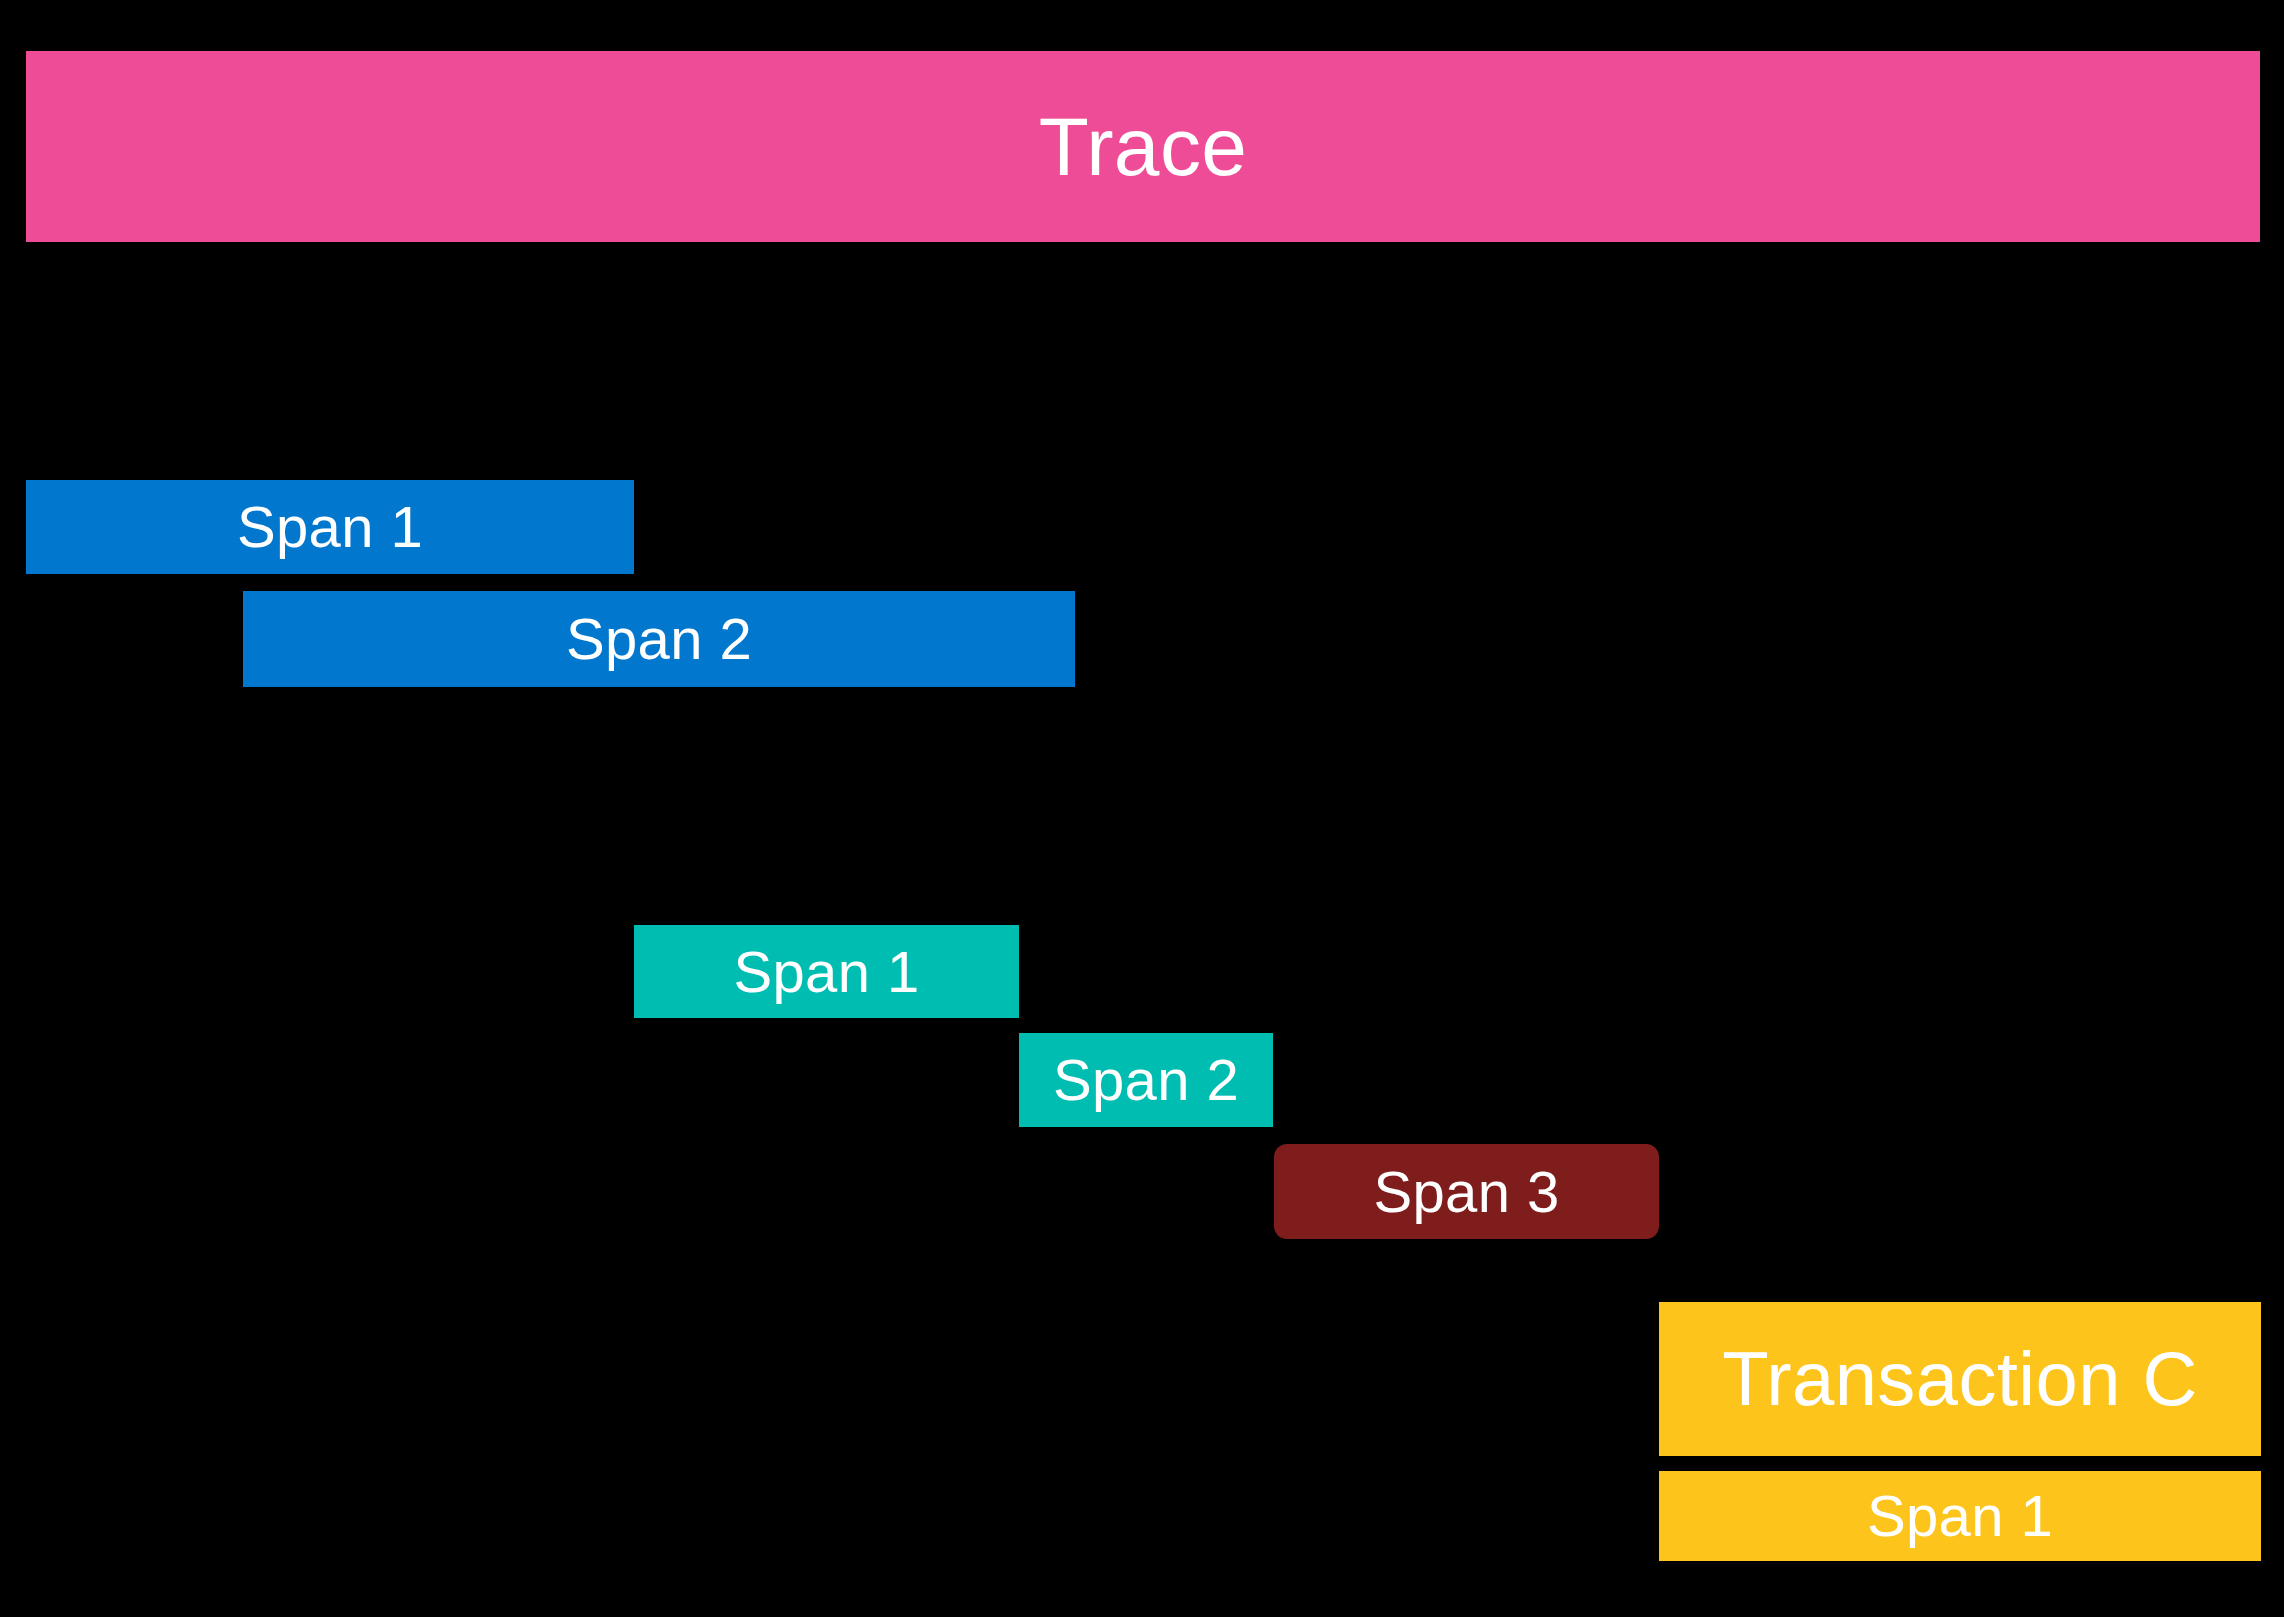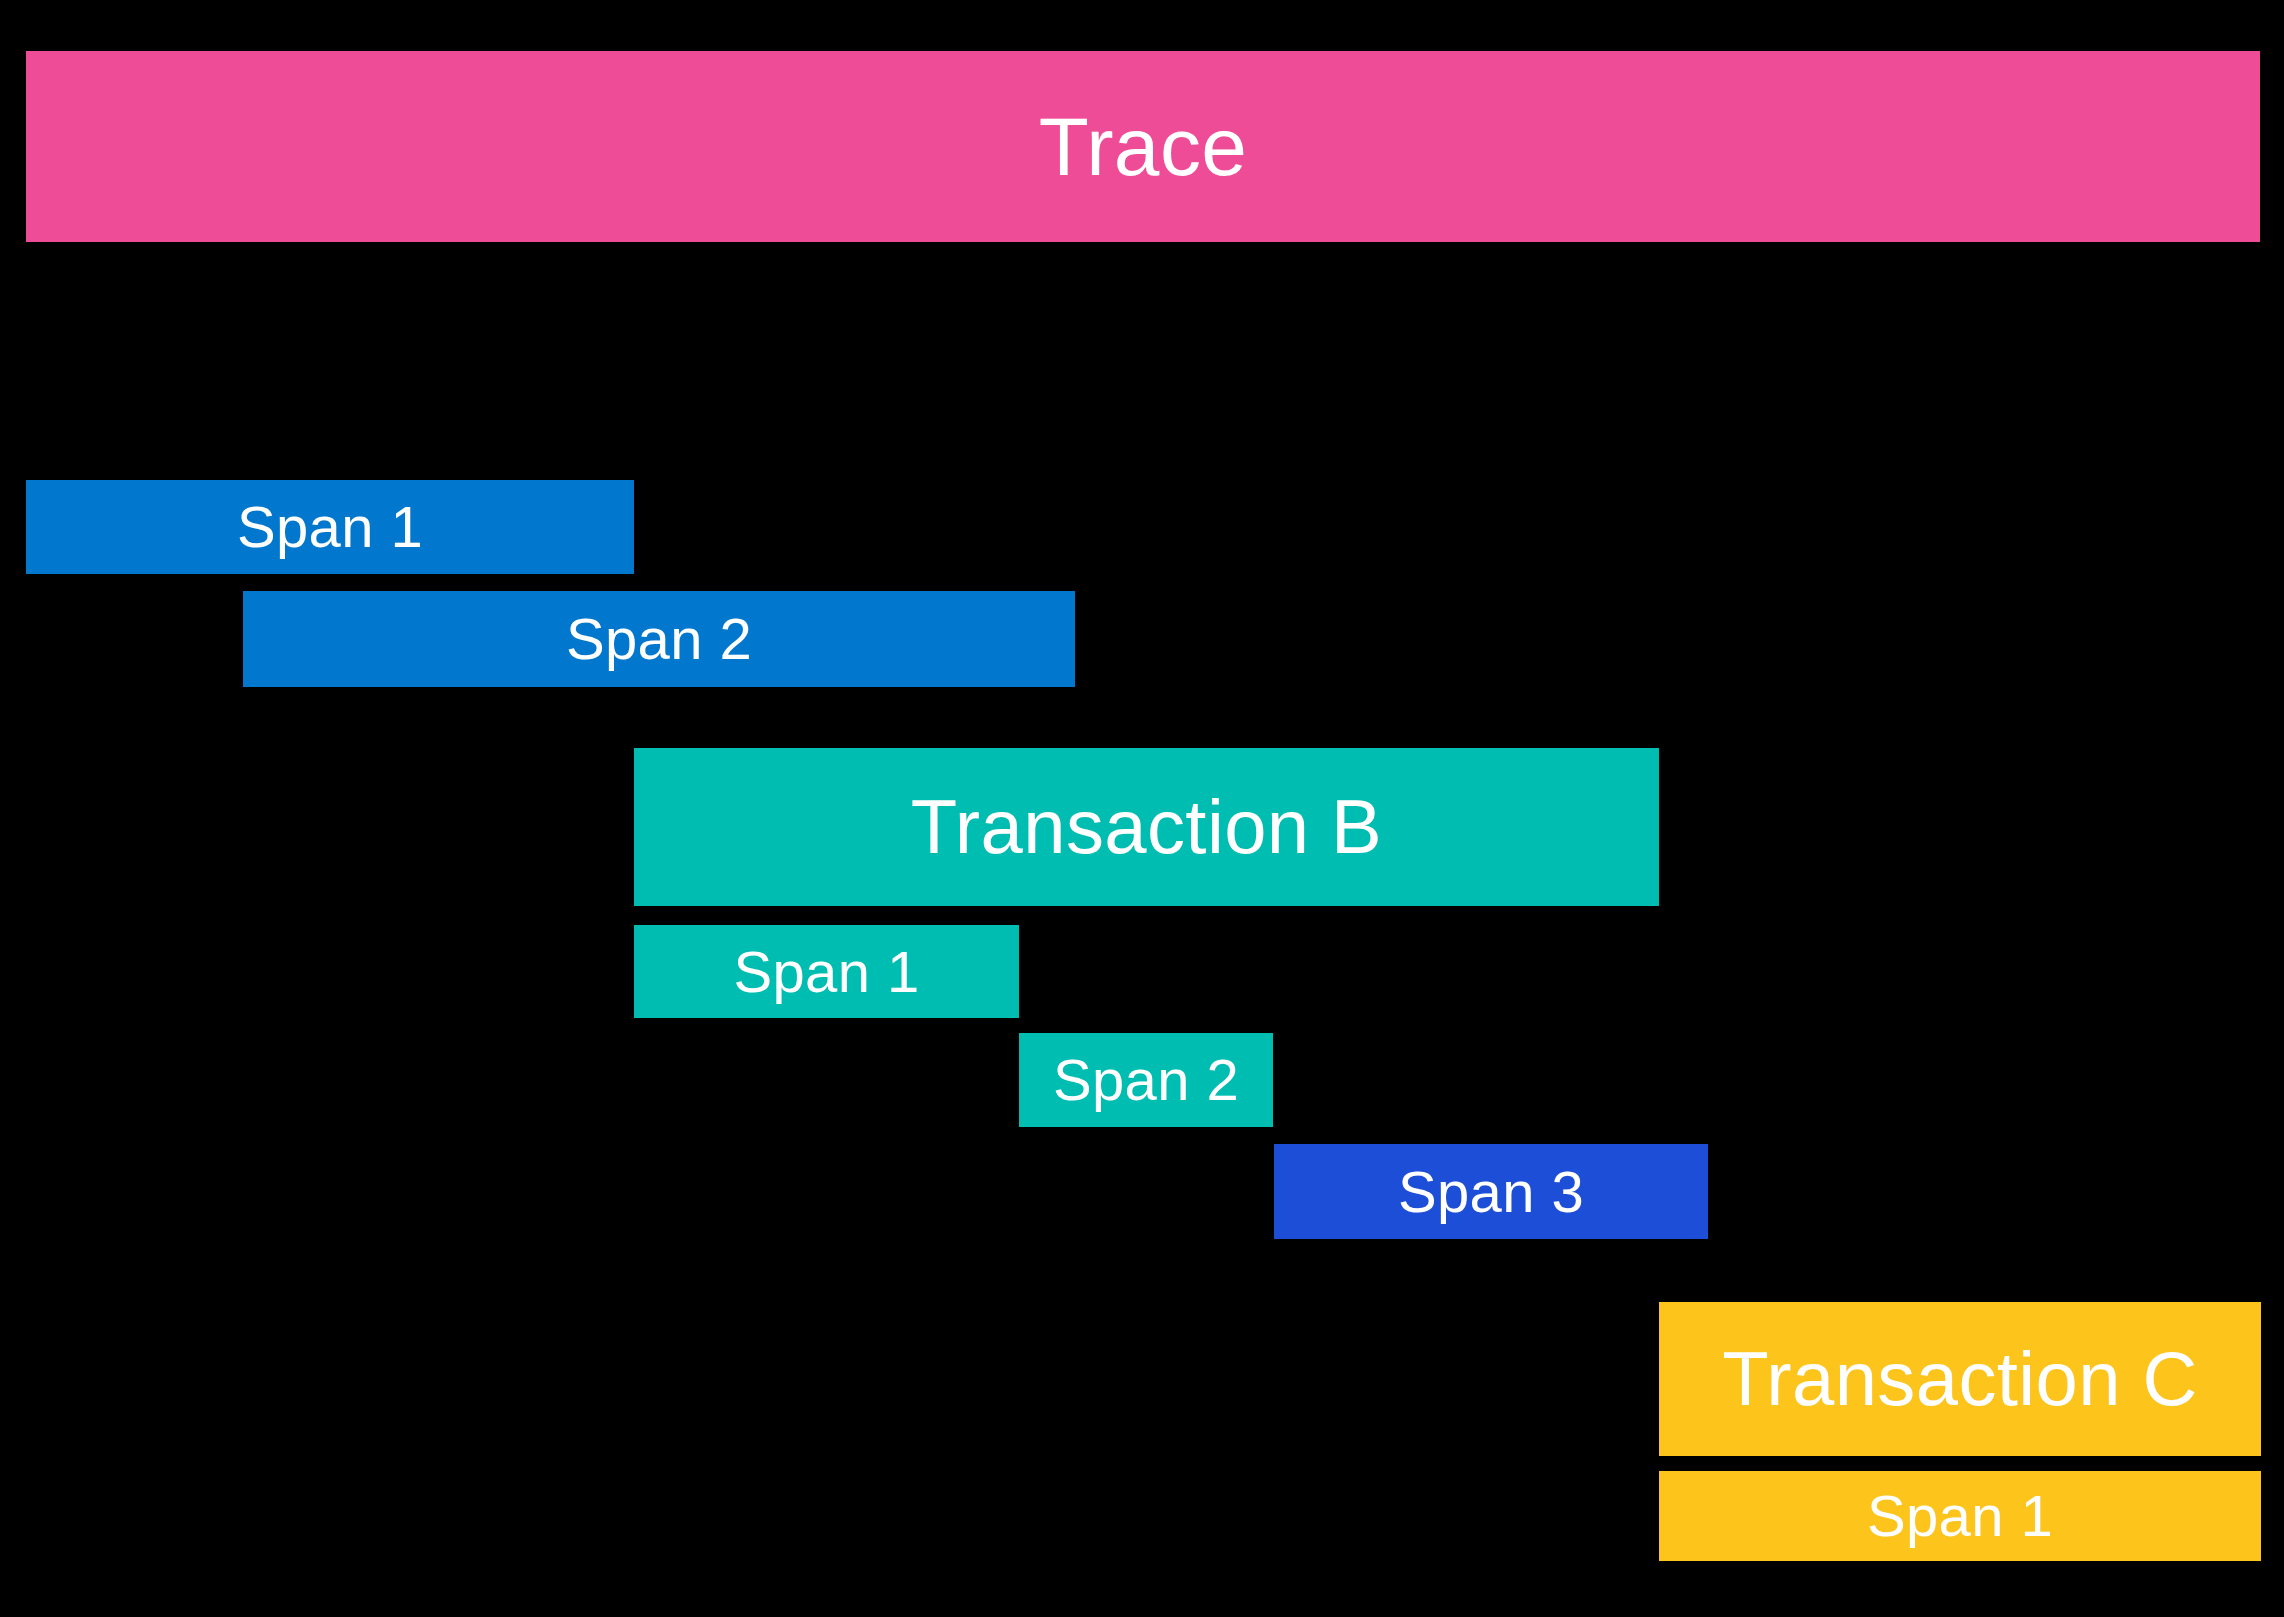--- a/index.html
+++ b/index.html
@@ -34,30 +34,27 @@
 <div id="canvas" style="width: 2284px; height: 1618px; background: rgb(0, 0, 0);">
     <div class="bar" style="left: 26px; top: 51px; width: 2234px; height: 191px; background: rgb(239, 76, 152);">
       <span class="bar-label" style="font-size: 82px; color: rgb(255, 255, 255);">Trace</span>
     </div>
     <div class="bar" style="left: 26px; top: 480px; width: 608px; height: 94px; background: rgb(2, 119, 206);">
       <span class="bar-label" style="font-size: 58px; color: rgb(255, 255, 255);">Span 1</span>
     </div>
     <div class="bar" style="left: 243px; top: 591px; width: 832px; height: 96px; background: rgb(2, 119, 206);">
       <span class="bar-label" style="font-size: 58px; color: rgb(255, 255, 255);">Span 2</span>
     </div>
-    <div class="bar" style="left: 634px; top: 748px; width: 1025px; height: 158px; background: rgb(0, 189, 178);">
-      <span class="bar-label" style="font-size: 76px; color: rgb(255, 255, 255);">Transaction B</span>
-    </div>
     <div class="bar" style="left: 634px; top: 925px; width: 385px; height: 93px; background: rgb(0, 189, 178);">
       <span class="bar-label" style="font-size: 58px; color: rgb(255, 255, 255);">Span 1</span>
     </div>
     <div class="bar" style="left: 1019px; top: 1033px; width: 254px; height: 94px; background: rgb(0, 189, 178);">
       <span class="bar-label" style="font-size: 58px; color: rgb(255, 255, 255);">Span 2</span>
     </div>
-    <div class="bar" style="left: 1274px; top: 1144px; width: 434px; height: 95px; background: #1d4ed8;">
+    <div class="bar" style="left: 1274px; top: 1144px; width: 385px; height: 95px; background: #7f1d1d; border-radius: 13px;">
       <span class="bar-label" style="font-size: 58px; color: rgb(255, 255, 255);">Span 3</span>
     </div>
     <div class="bar" style="left: 1659px; top: 1302px; width: 602px; height: 154px; background: rgb(253, 196, 28);">
       <span class="bar-label" style="font-size: 76px; color: rgb(255, 255, 255);">Transaction C</span>
     </div>
     <div class="bar" style="left: 1659px; top: 1471px; width: 602px; height: 90px; background: rgb(253, 196, 28);">
       <span class="bar-label" style="font-size: 58px; color: rgb(255, 255, 255);">Span 1</span>
     </div>
   </div>
 

